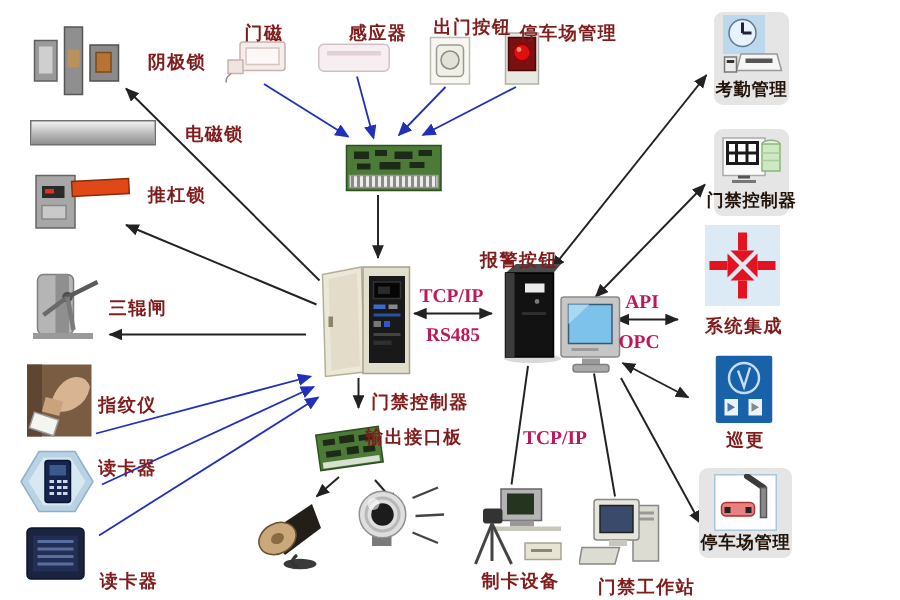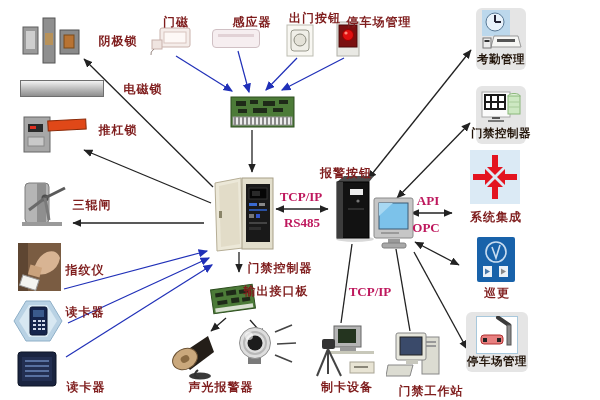--- a/index.html
+++ b/index.html
@@ -346,17 +346,16 @@
   <div class="lbl" style="left:346px;top:165px;">报警按钮</div>
   <div class="lbl" style="left:280px;top:249px;margin-top:11px;">门禁控制器</div>
   <div class="lbl" style="left:276px;top:283px;text-align:right;">输出接口板</div>
 
   <div class="proto" style="left:301px;top:189px;">TCP/IP</div>
   <div class="proto" style="left:302px;top:215px;">RS485</div>
   <div class="proto" style="left:428px;top:193px;">API</div>
   <div class="proto" style="left:426px;top:220px;">OPC</div>
   <div class="proto" style="left:370px;top:284px;">TCP/IP</div>
 
-  <div class="lbl" style="left:221px;top:379px;">声光报警器</div>
   <div class="lbl" style="left:347px;top:379px;">制卡设备</div>
   <div class="lbl" style="left:431px;top:383px;">门禁工作站</div>
 
 </div>
 
 </body></html>

